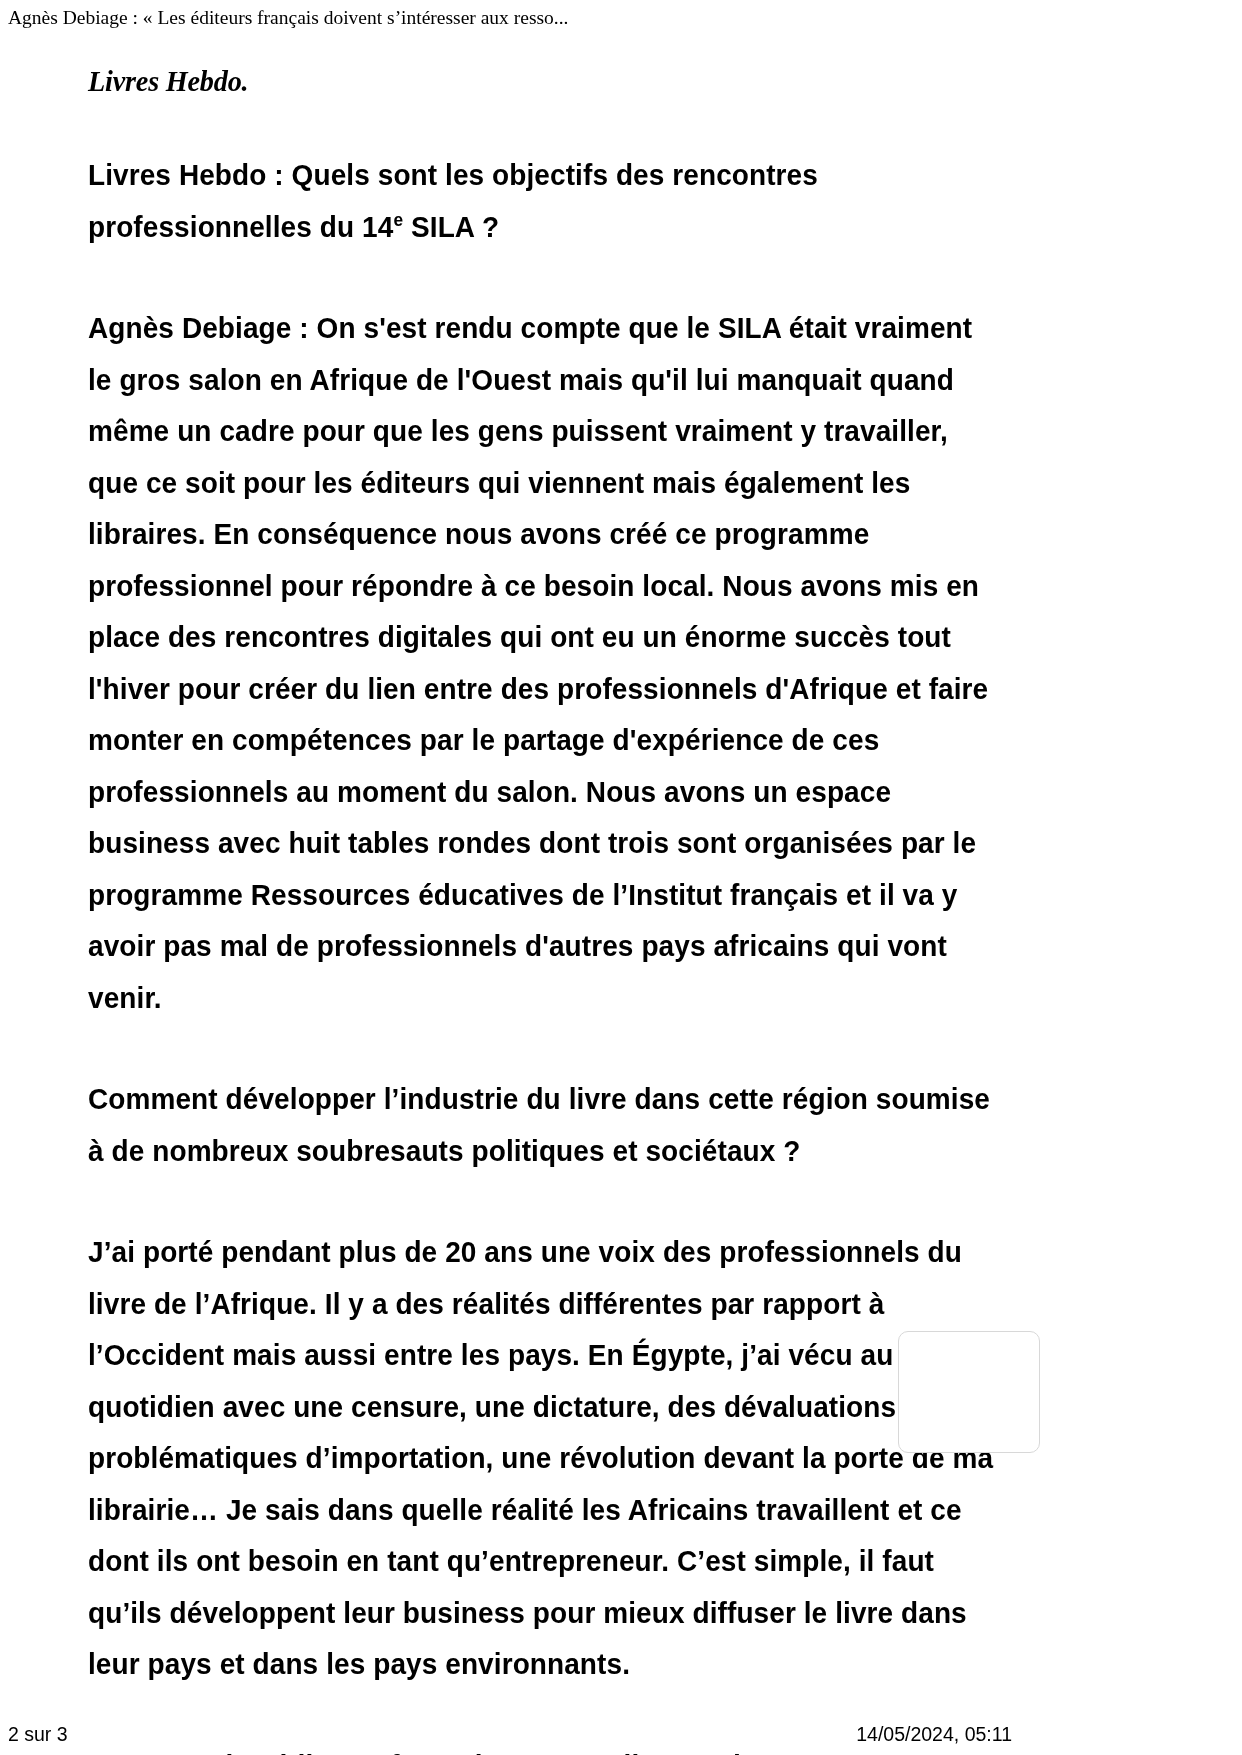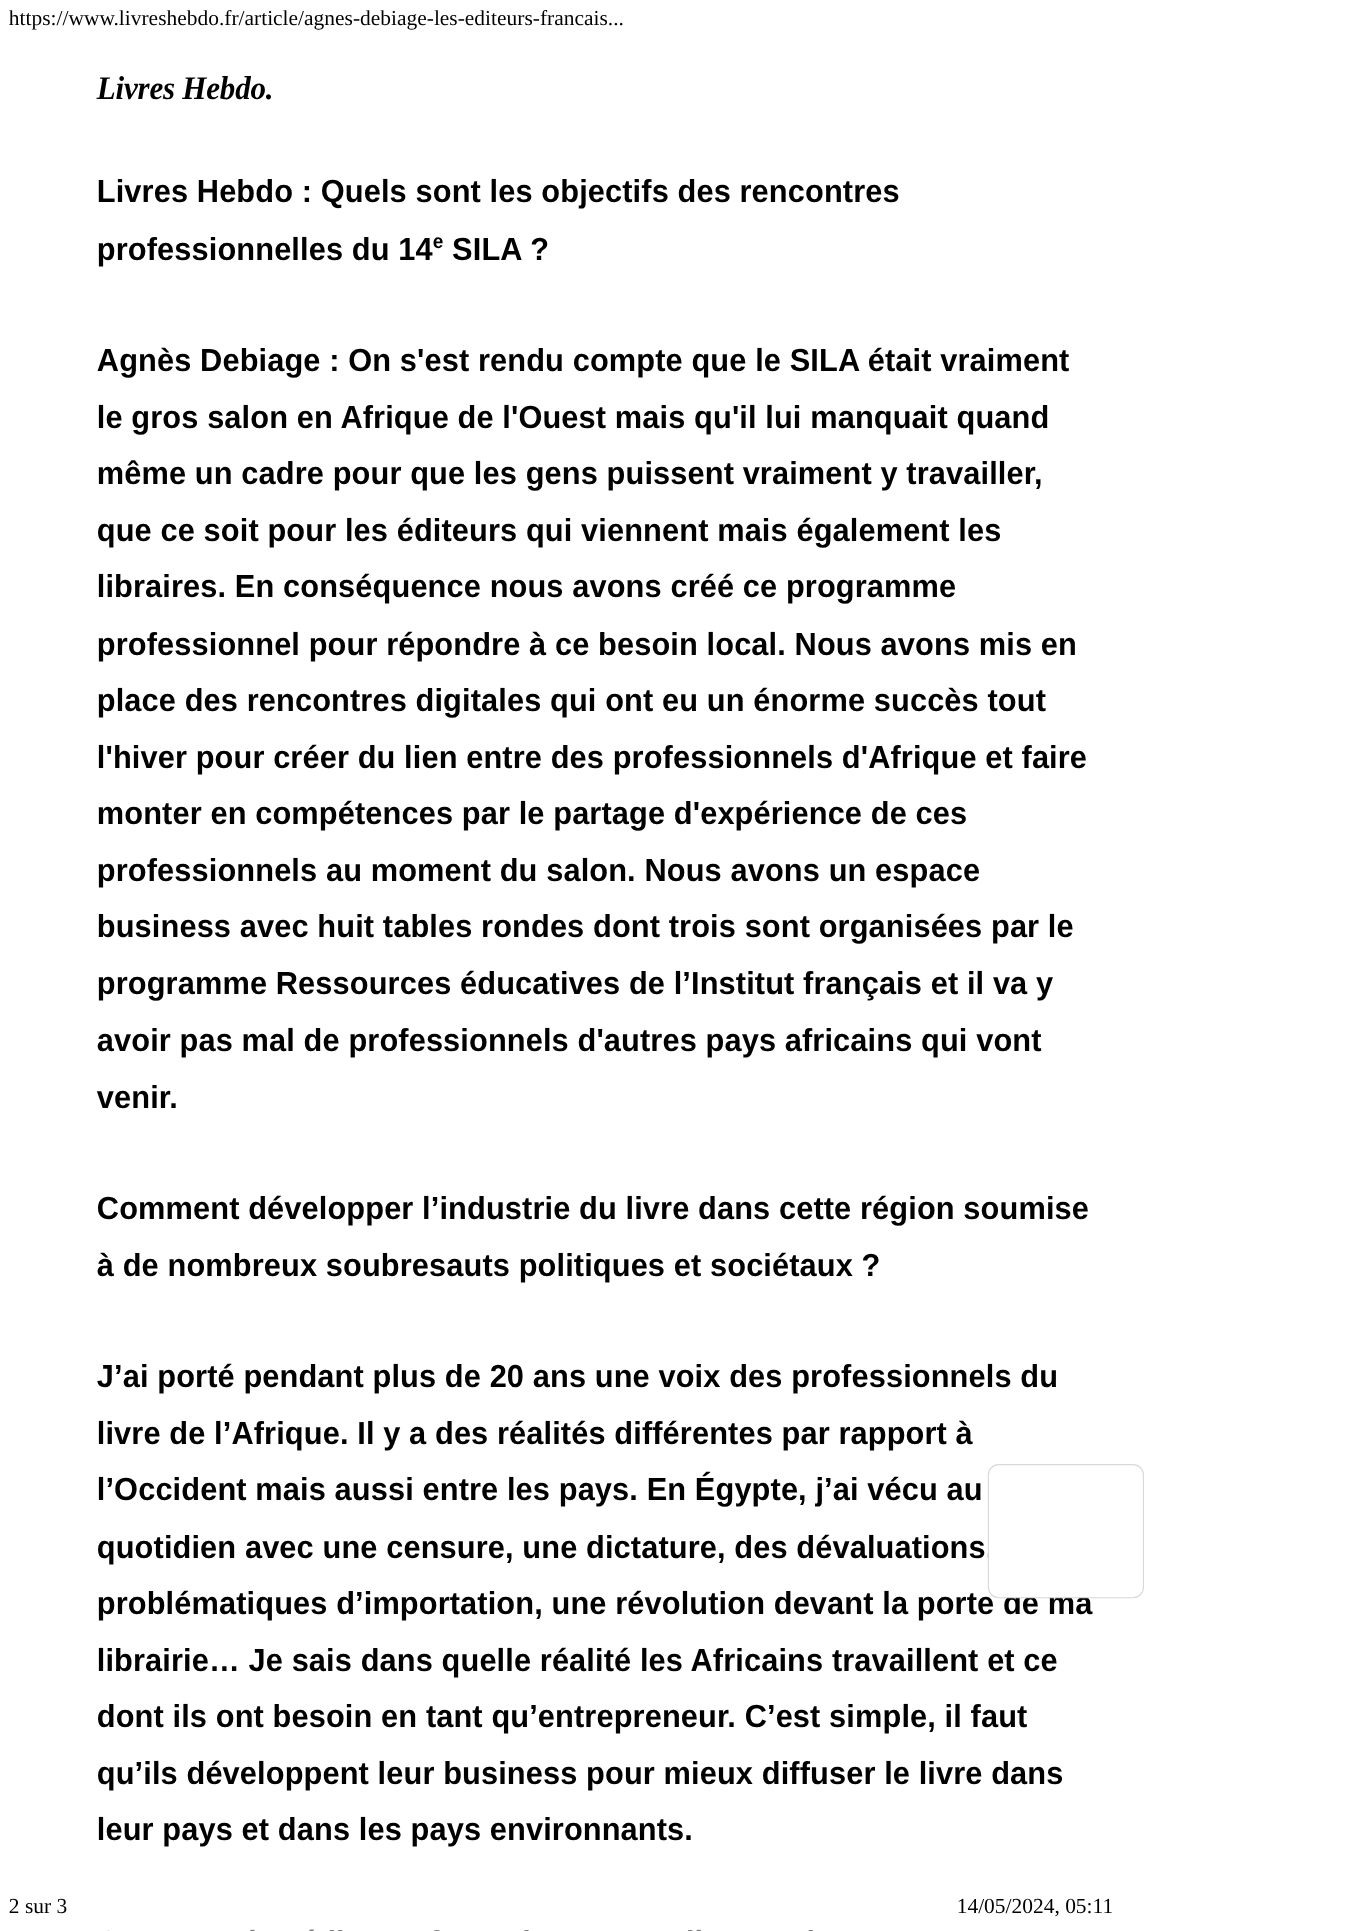--- a/index.html
+++ b/index.html
@@ -102,31 +102,31 @@
     position: absolute;
     bottom: 10px;
     left: 0;
     width: 1034px;
     height: 28px;
     display: flex;
     align-items: flex-end;
     justify-content: space-between;
     padding: 0 22px 0 8px;
     box-sizing: border-box;
-    font-family: Liberation Serif, serif;
+    font-family: Liberation Sans, sans-serif;
     font-size: 19.5px;
     line-height: 22px;
     white-space: nowrap;
   }
 </style>
 </head>
 <body>
 
 <div class="print-header">
-  <span class="hdr-url">https://www.livreshebdo.fr/article/agnes-debiage-les-editeurs-francais...</span>
+  <span class="hdr-title">Agnès Debiage : « Les éditeurs français doivent s’intéresser aux resso...</span>
 </div>
 
 <div class="article">
 
   <div class="brand">Livres Hebdo.</div>
 
   <div class="spacer-lg"></div>
 
   <p class="q"><span>Livres Hebdo : Quels sont les objectifs des rencontres professionnelles du 14</span><sup class="ord">e</sup><span> SILA ?</span></p>
 

